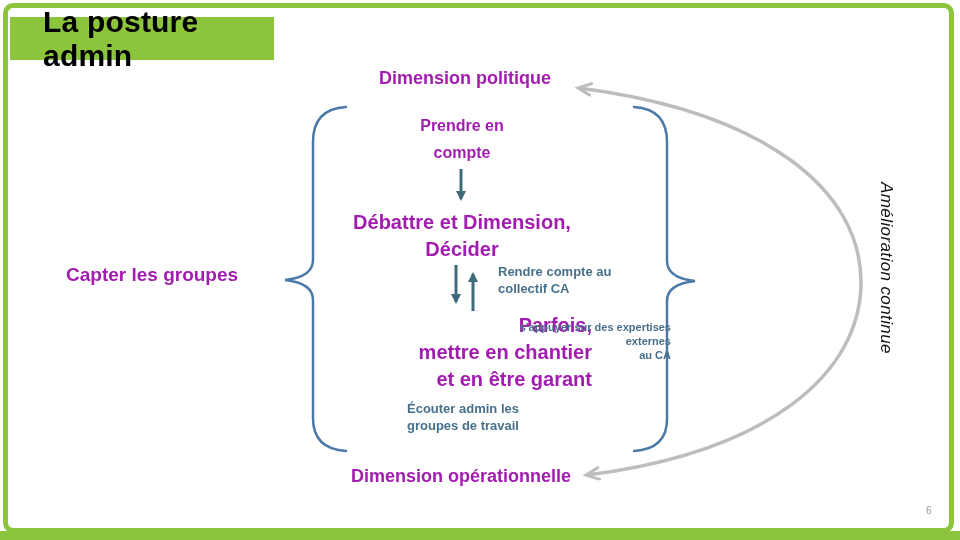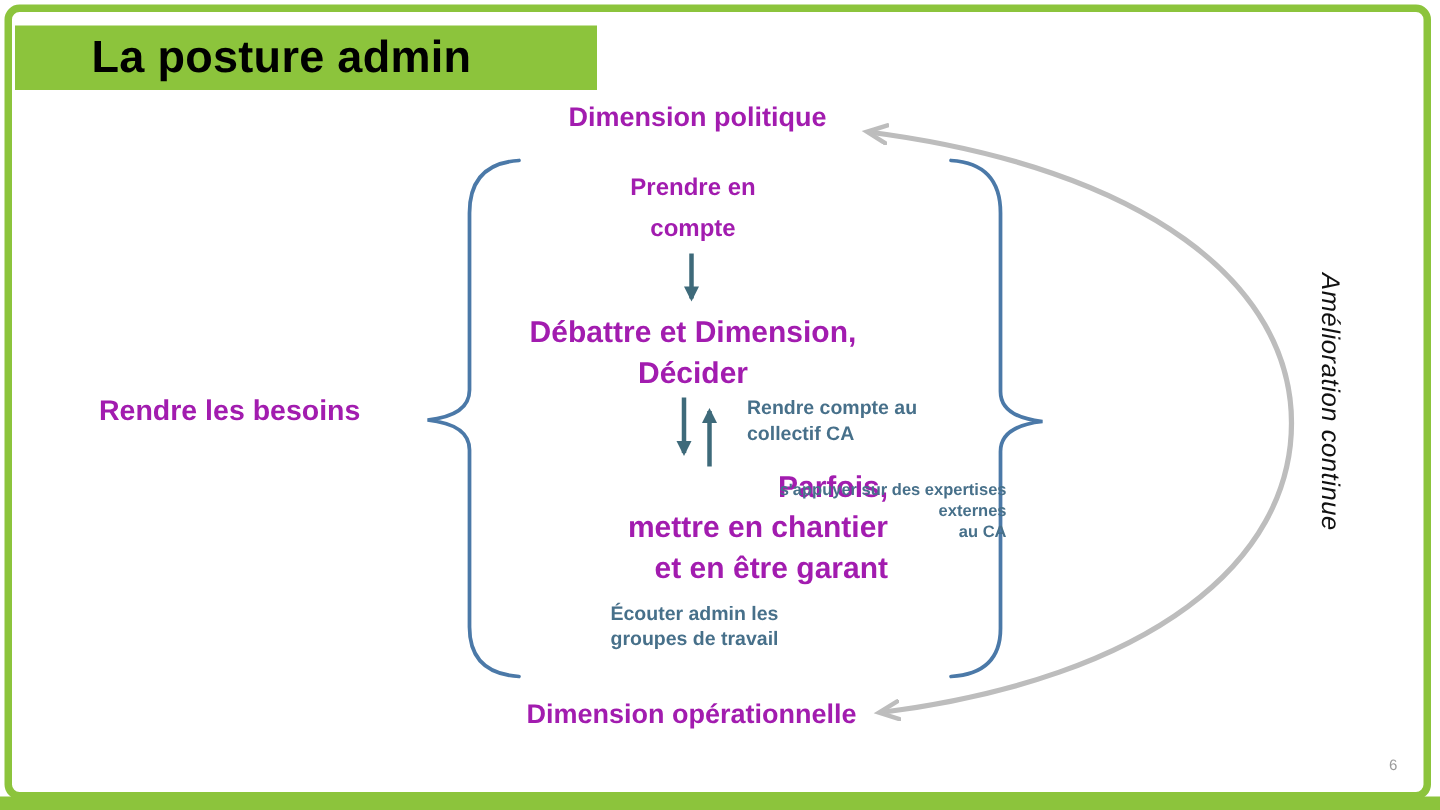--- a/index.html
+++ b/index.html
@@ -8,22 +8,22 @@
     font-family:"Liberation Sans", sans-serif; overflow:hidden;
   }
   .frame {
     position:absolute; left:3px; top:3px; right:6px; bottom:7px;
     border:5px solid #8cc43c; border-radius:10px; pointer-events:none;
   }
   .bottom-bar {
     position:absolute; left:0; right:0; bottom:0; height:9px; background:#8cc43c;
   }
   .title-box {
-    position:absolute; left:10px; top:17px; width:388px; height:43px;
-    background:#8cc43c; display:flex; align-items:center; padding-left:51px;
+    position:absolute; left:10px; top:17px; width:264px; height:43px;
+    background:#8cc43c; display:flex; align-items:center; padding-left:33px;
     box-sizing:border-box;
   }
   .title-box span { font-size:30px; font-weight:700; color:#000; letter-spacing:0.2px; }
   .lbl { position:absolute; color:#a21caf; font-weight:700; }
   .ml { white-space:pre-line; }
   .dim-top    { left:340px; top:68px;  width:250px; text-align:center; font-size:18px; }
   .dim-bottom { left:330px; top:466px; width:262px; text-align:center; font-size:18px; }
   .capter { left:66px;  top:264px; font-size:19px; }
   .rendre { left:702px; top:268px; font-size:20px; }
   .step1 { left:362px; top:112px; width:200px; text-align:center; font-size:16px; line-height:27px; }
@@ -74,21 +74,21 @@
   <div class="bottom-bar"></div>
 
   <div class="title-box">
     <span>La posture admin</span>
   </div>
 
   <div class="lbl dim-top">Dimension politique</div>
 
   <div class="lbl dim-bottom">Dimension opérationnelle</div>
 
-  <div class="lbl capter">Rendre les besoins</div>
+  <div class="lbl capter">Capter les groupes</div>
 
 
   <div class="lbl step1 ml">Prendre en
 compte</div>
 
   <div class="lbl step2 ml">Débattre et Dimension,
 Décider</div>
 
   <div class="lbl step3 ml">Parfois,
 mettre en chantier

